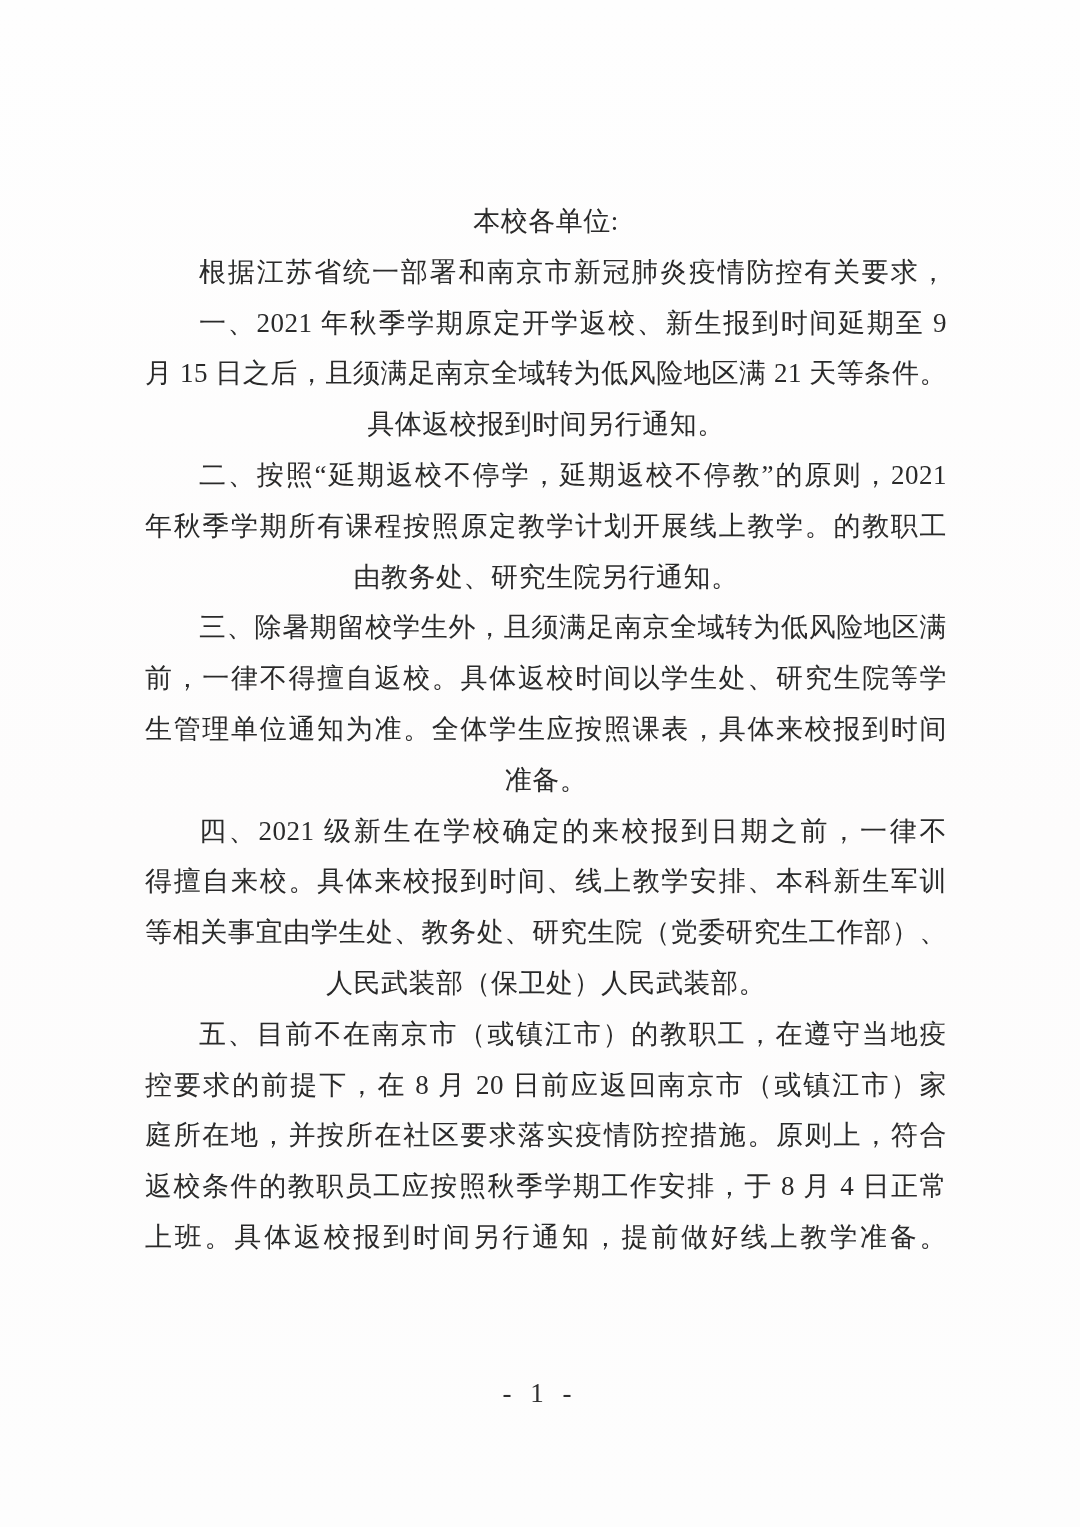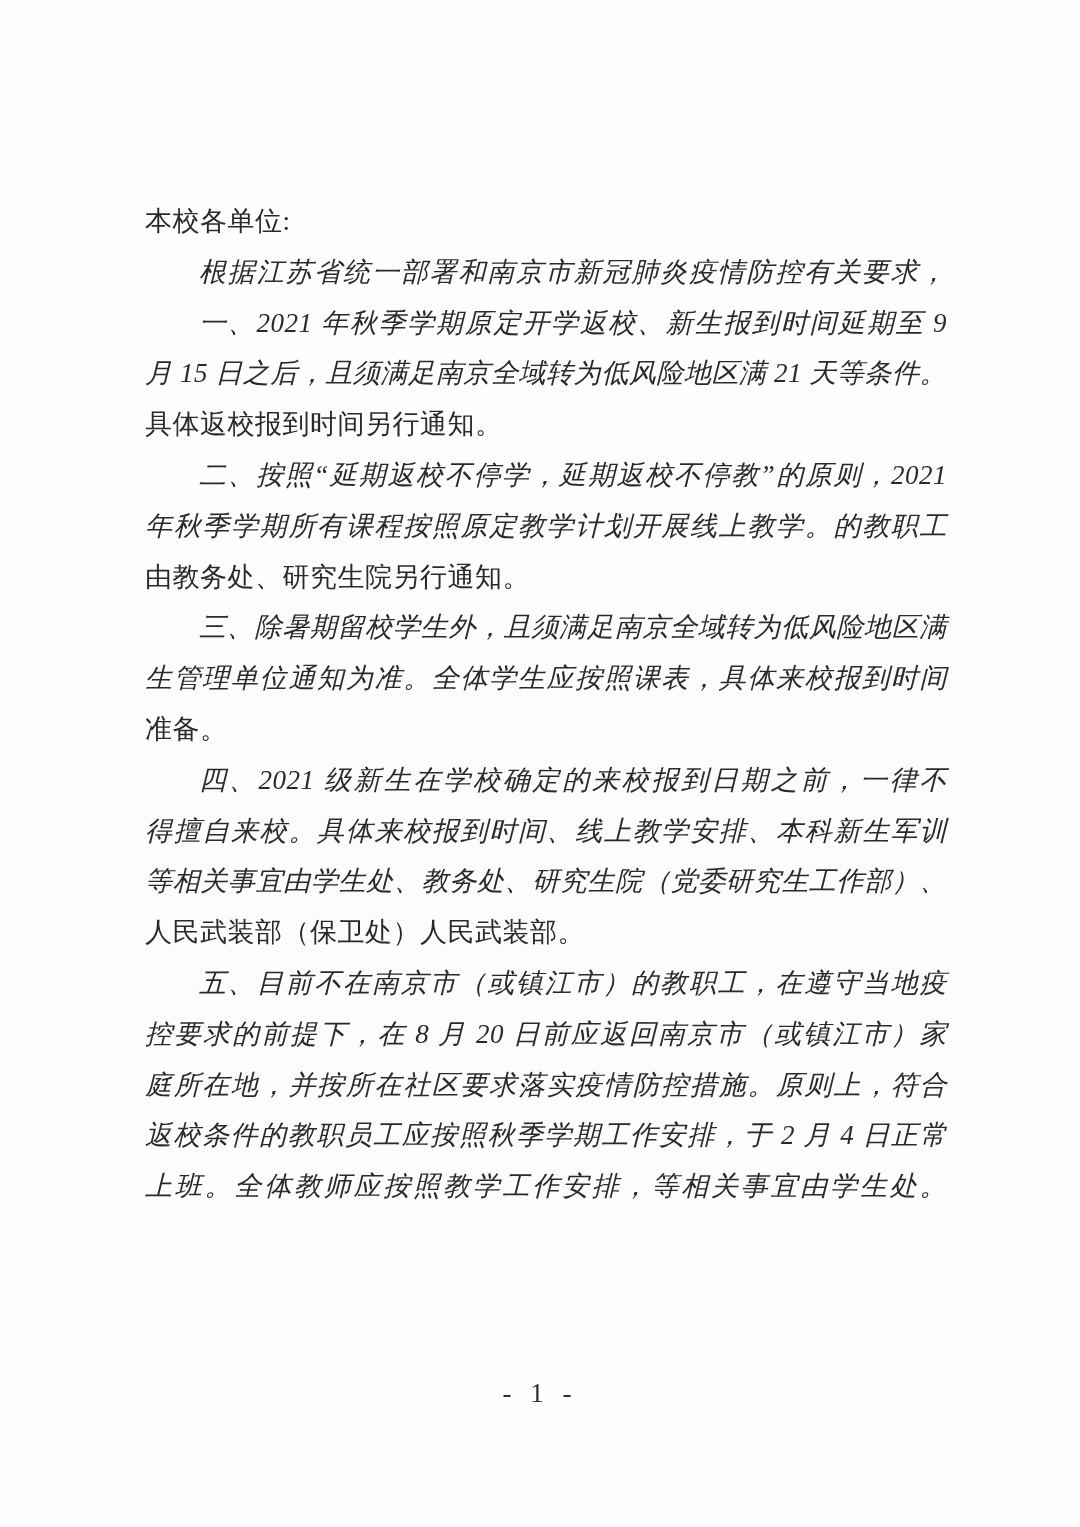--- a/index.html
+++ b/index.html
@@ -23,26 +23,25 @@
     position: absolute;
     left: 145px;
     top: 196px;
     width: 802px;
     font-size: 27px;
     line-height: 50.8px;
     color: #2a2a2a;
     letter-spacing: 0.5px;
   }
   .line {
-    text-align: left;
+    text-align: center;
   }
   .line.justify {
     text-align: justify;
     text-align-last: justify;
-    font-style: italic;
   }
   .line.indent {
     text-indent: 2em;
   }
   .footer {
     position: absolute;
     left: 0;
     width: 1080px;
     top: 1378px;
     text-align: center;
@@ -58,26 +57,27 @@
   <div class="doc-body" id="doc-body">
       <div class="line">本校各单位:</div>
       <div class="line indent justify">根据江苏省统一部署和南京市新冠肺炎疫情防控有关要求，</div>
       <div class="line indent justify">一、2021 年秋季学期原定开学返校、新生报到时间延期至 9</div>
       <div class="line justify">月 15 日之后，且须满足南京全域转为低风险地区满 21 天等条件。</div>
       <div class="line">具体返校报到时间另行通知。</div>
       <div class="line indent justify">二、按照“延期返校不停学，延期返校不停教”的原则，2021</div>
       <div class="line justify">年秋季学期所有课程按照原定教学计划开展线上教学。的教职工</div>
       <div class="line">由教务处、研究生院另行通知。</div>
       <div class="line indent justify">三、除暑期留校学生外，且须满足南京全域转为低风险地区满</div>
+      <div class="line justify">前，一律不得擅自返校。具体返校时间以学生处、研究生院等学</div>
       <div class="line justify">生管理单位通知为准。全体学生应按照课表，具体来校报到时间</div>
       <div class="line">准备。</div>
       <div class="line indent justify">四、2021 级新生在学校确定的来校报到日期之前，一律不</div>
       <div class="line justify">得擅自来校。具体来校报到时间、线上教学安排、本科新生军训</div>
       <div class="line justify">等相关事宜由学生处、教务处、研究生院（党委研究生工作部）、</div>
       <div class="line">人民武装部（保卫处）人民武装部。</div>
       <div class="line indent justify">五、目前不在南京市（或镇江市）的教职工，在遵守当地疫</div>
       <div class="line justify">控要求的前提下，在 8 月 20 日前应返回南京市（或镇江市）家</div>
       <div class="line justify">庭所在地，并按所在社区要求落实疫情防控措施。原则上，符合</div>
-      <div class="line justify">返校条件的教职员工应按照秋季学期工作安排，于 2 月 4 日正常</div>
-      <div class="line justify">上班。全体教师应按照教学工作安排，等相关事宜由学生处。</div>
+      <div class="line justify">返校条件的教职员工应按照秋季学期工作安排，于 8 月 4 日正常</div>
+      <div class="line justify">上班。具体返校报到时间另行通知，提前做好线上教学准备。</div>
     </div>
   <div class="footer">- 1 -</div>
 </div>
 
 </body></html>

